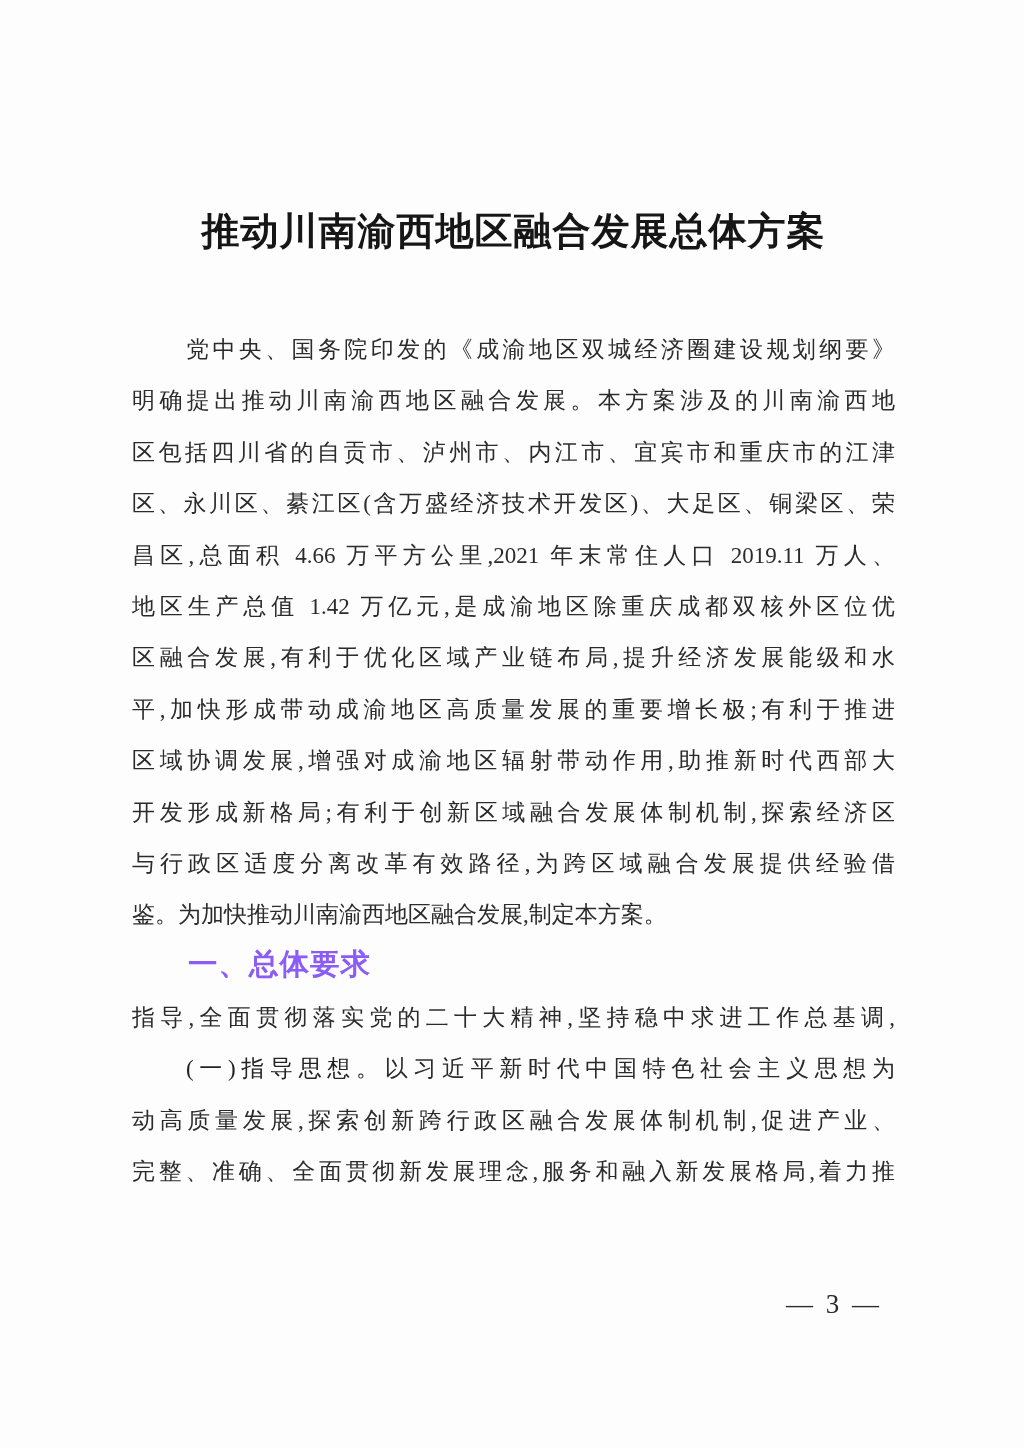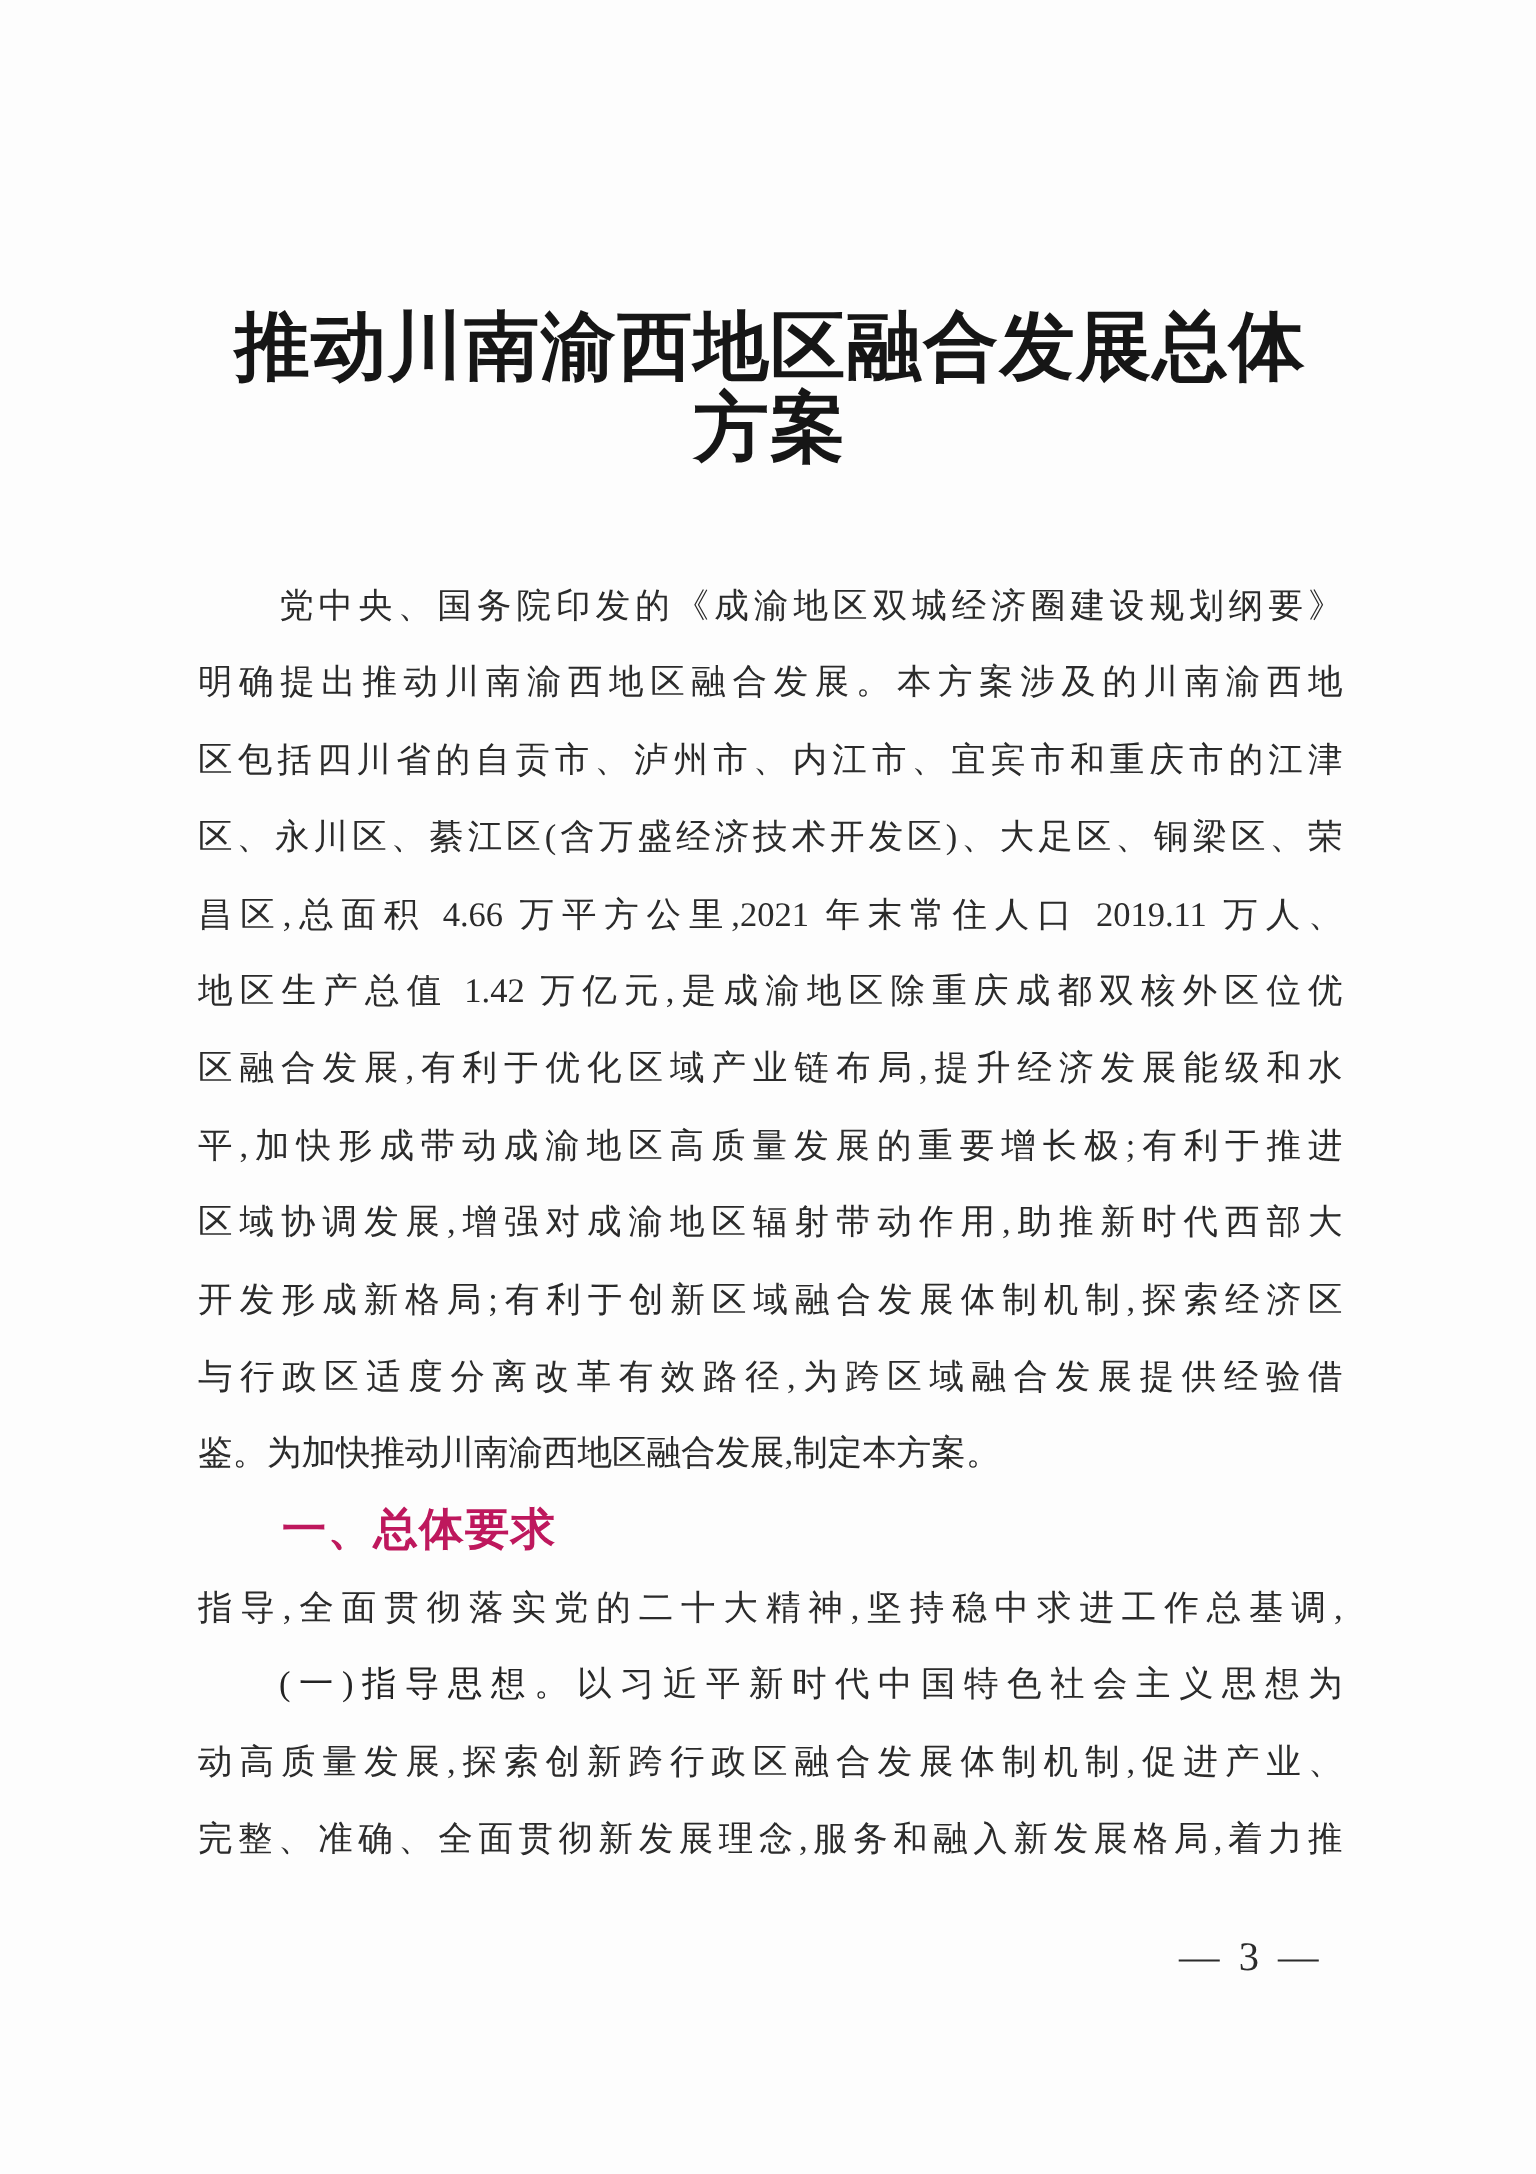--- a/index.html
+++ b/index.html
@@ -16,21 +16,21 @@
     overflow: hidden;
   }
   .content {
     position: absolute;
     left: 132px;
     top: 0;
     width: 763px;
   }
   .doc-title {
     margin-top: 204px;
-    font-size: 50px;
+    font-size: 38px;
     line-height: 54px;
     font-weight: 700;
     text-align: center;
     letter-spacing: 1px;
     color: #161616;
     font-family: "Liberation Serif", serif;
   }
   .para1 { margin-top: 66px; }
   .body-line {
     font-size: 23px;
@@ -46,22 +46,22 @@
     text-align: center;
     text-align-last: left;
   }
   .indent { text-indent: 54px; }
   .section-heading {
     height: 51.4px;
     line-height: 51.4px;
     padding-left: 56px;
     font-size: 29.5px;
     font-weight: 700;
-    color: #be185d;
-    font-family: Liberation Serif, serif;
+    color: #8b5cf6;
+    font-family: Liberation Mono, monospace;
     letter-spacing: 1px;
   }
   .subsection-label {
     font-weight: 400;
     color: #232323;
   }
   .page-number {
     position: absolute;
     top: 1289px;
     right: 142px;

